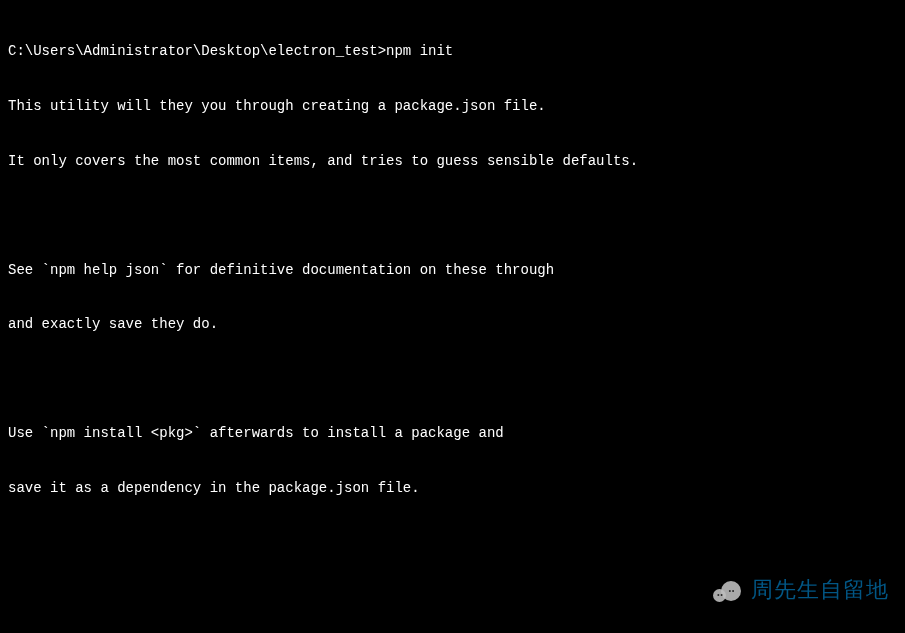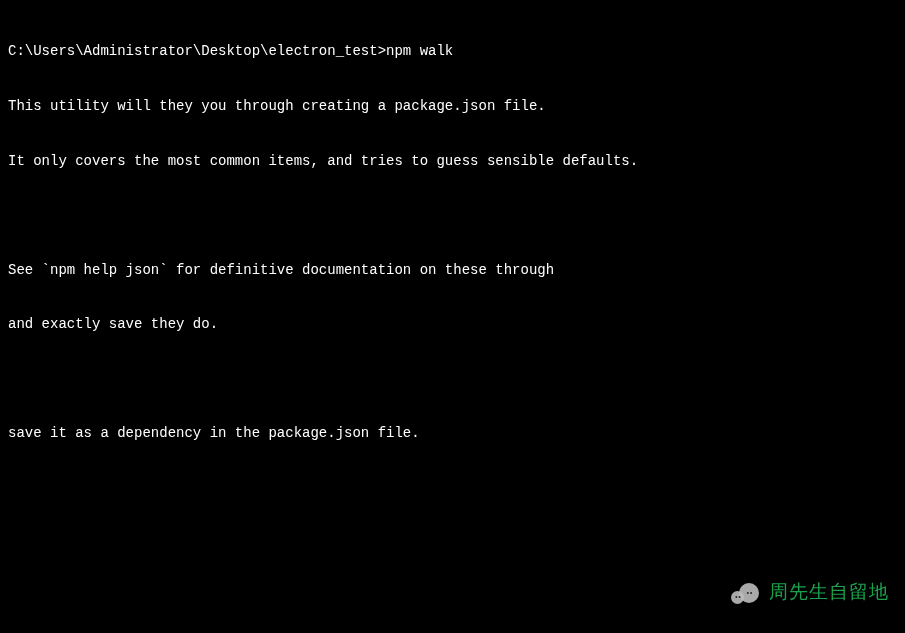--- a/index.html
+++ b/index.html
@@ -61,37 +61,38 @@
       position: absolute;
       left: 50%;
       top: 50%;
       transform: translate(-50%, -50%);
       font-size: 7px;
       color: #333;
       letter-spacing: -1px;
       line-height: 1;
     }
     .watermark-text {
-      color: #22c55e;
+      color: #0369a1;
       font-family: "Microsoft YaHei", sans-serif;
-      font-size: 19px;
+      font-size: 22px;
       letter-spacing: 1px;
     }
   </style>
 </head>
 <body>
 
 <div class="terminal">
-  <span class="line"><span>C:\Users\Administrator\Desktop\electron_test&gt;</span><span>npm walk</span></span>
+  <span class="line"><span>C:\Users\Administrator\Desktop\electron_test&gt;</span><span>npm init</span></span>
   <span class="line">This utility will they you through creating a package.json file.</span>
   <span class="line">It only covers the most common items, and tries to guess sensible defaults.</span>
   <span class="line"></span>
   <span class="line">See `npm help json` for definitive documentation on these through</span>
   <span class="line">and exactly save they do.</span>
   <span class="line"></span>
+  <span class="line">Use `npm install &lt;pkg&gt;` afterwards to install a package and</span>
   <span class="line">save it as a dependency in the package.json file.</span>
   <span class="line"></span>
   
   
   
   
   
   
   
   

